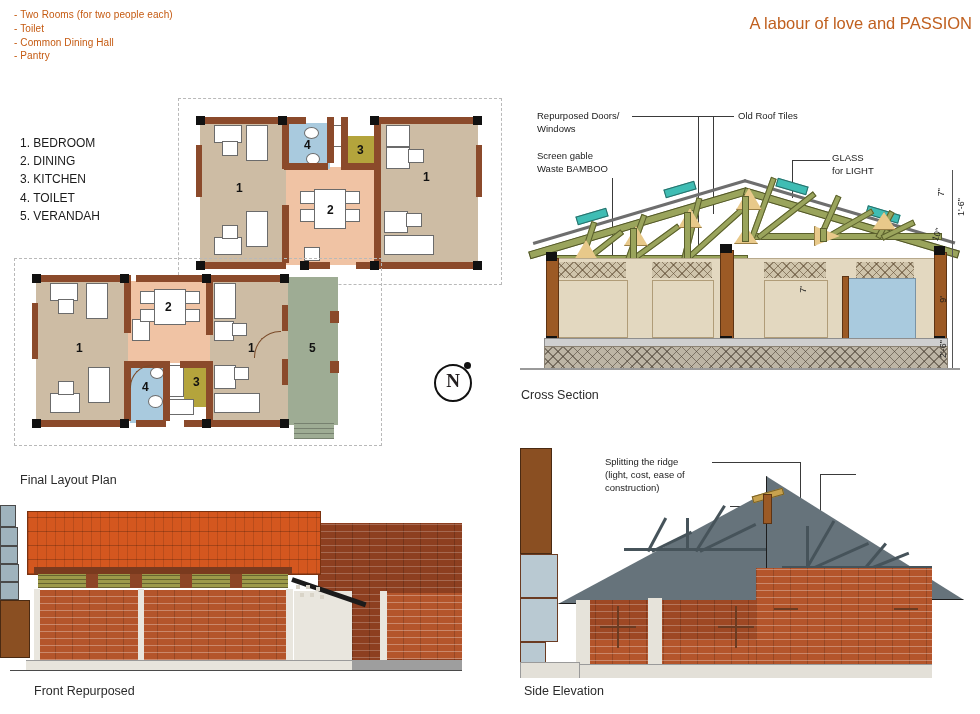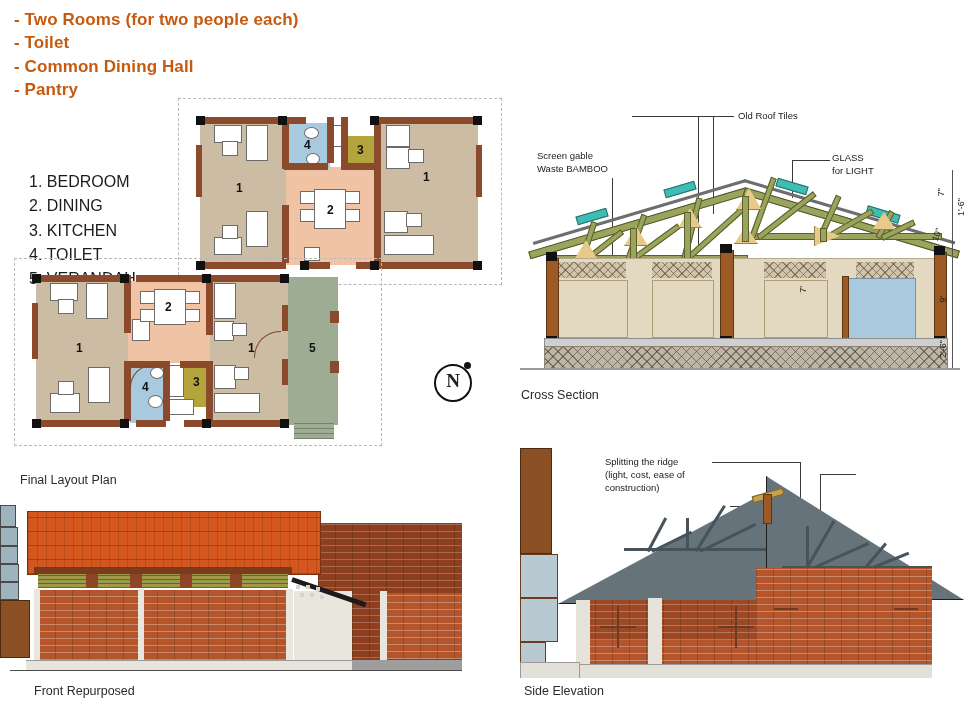--- a/index.html
+++ b/index.html
@@ -1,25 +1,25 @@
 <!DOCTYPE html>
 <html><head>
 <meta charset="utf-8">
 <style>
   html,body{margin:0;padding:0;background:#fff;}
   body{width:980px;height:714px;position:relative;overflow:hidden;
        font-family:"Liberation Sans",sans-serif;color:#231f20;}
   .abs{position:absolute;}
 
   
-  .bullets{left:14px;top:8px;width:420px;font-size:17px;font-weight:bold;
+  .bullets{left:14px;top:8px;width:420px;font-size:10px;font-weight:normal;
            color:#C55A11;line-height:1.38;letter-spacing:.1px;}
   .headline{right:8px;top:12px;width:480px;text-align:right;font-size:16.5px;
             color:#C0601F;line-height:1.45;}
-  .legend{left:29px;top:134px;font-size:16px;line-height:1.52;color:#1b1b1b;margin-top:36px;}
+  .legend{left:20px;top:134px;font-size:12px;line-height:1.52;color:#1b1b1b;}
   .caption{font-size:12.5px;color:#2b2b2b;}
 
   
   .wallH{position:absolute;background:#8B4A2B;height:7px;}
   .wallV{position:absolute;background:#8B4A2B;width:7px;}
   .pier{position:absolute;background:#111;}
   .room{position:absolute;}
   .rlabel{position:absolute;font-size:12px;font-weight:bold;color:#111;
           font-family:"Liberation Sans",sans-serif;}
   .furn{position:absolute;background:#fff;border:1px solid #6b6b6b;}
@@ -80,20 +80,21 @@
 <body>
 
 <div class="abs bullets">
   <div>- Two Rooms (for two people each)</div>
   <div>- Toilet</div>
   <div>- Common Dining Hall</div>
   <div>- Pantry</div>
 </div>
 
 <div class="abs headline">
+  <div>A labour of love and PASSION</div>
 </div>
 
 <div class="abs legend">
   <div>1. BEDROOM</div>
   <div>2. DINING</div>
   <div>3. KITCHEN</div>
   <div>4. TOILET</div>
   <div>5. VERANDAH</div>
 </div>
 
@@ -244,20 +245,24 @@
   <div class="north" style="left:0;top:4px;">
     <span>N</span>
   </div>
   <div class="northdot" style="left:30px;top:2px;"></div>
 </div>
 
 <div class="abs caption" style="left:20px;top:473px;">Final Layout Plan</div>
 
 <div class="abs" style="left:520px;top:100px;width:460px;height:285px;">
 
+  <div class="anno" style="left:17px;top:10px;width:110px;">
+    <div>Repurposed Doors/</div>
+    <div>Windows</div>
+  </div>
   <div class="anno" style="left:17px;top:50px;width:110px;">
     <div>Screen gable</div>
     <div>Waste BAMBOO</div>
   </div>
   <div class="anno" style="left:218px;top:10px;">Old Roof Tiles</div>
   <div class="anno" style="left:312px;top:52px;width:70px;">
     <div>GLASS</div>
     <div>for LIGHT</div>
   </div>
 

